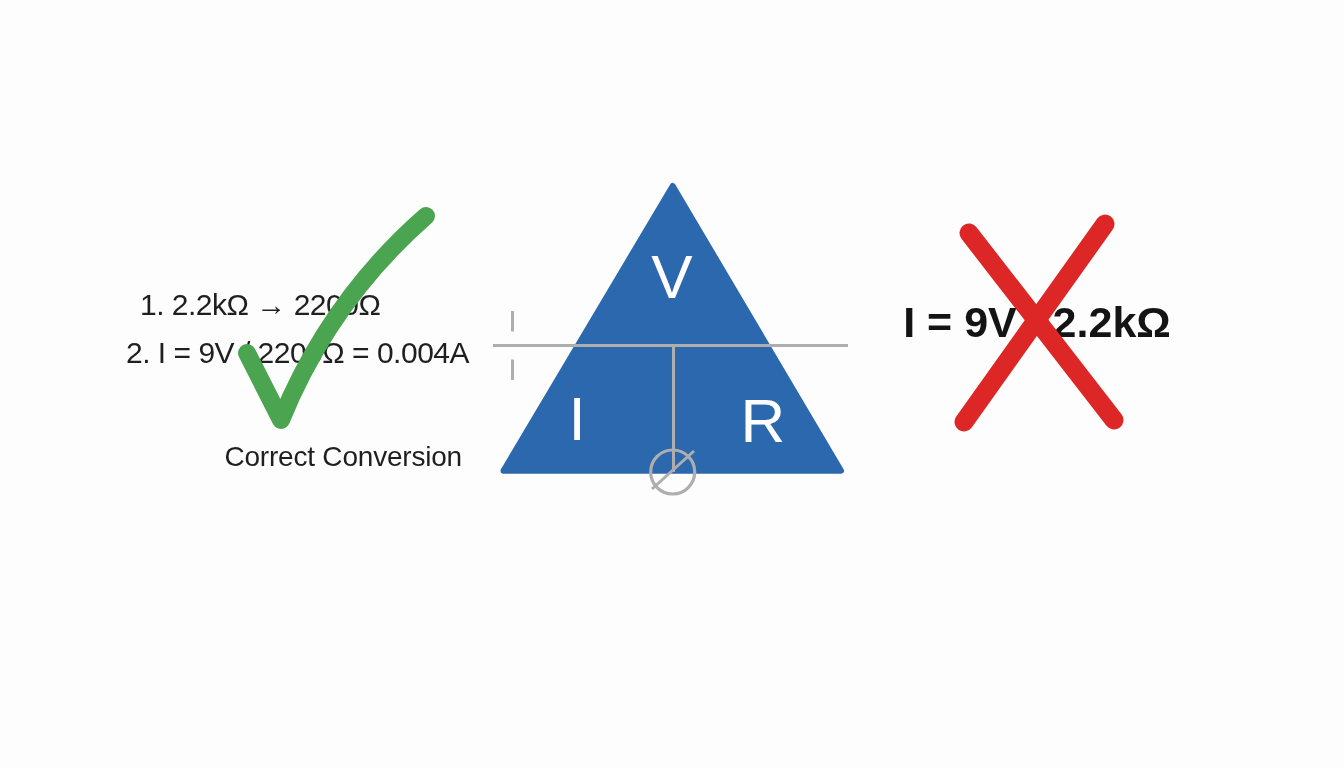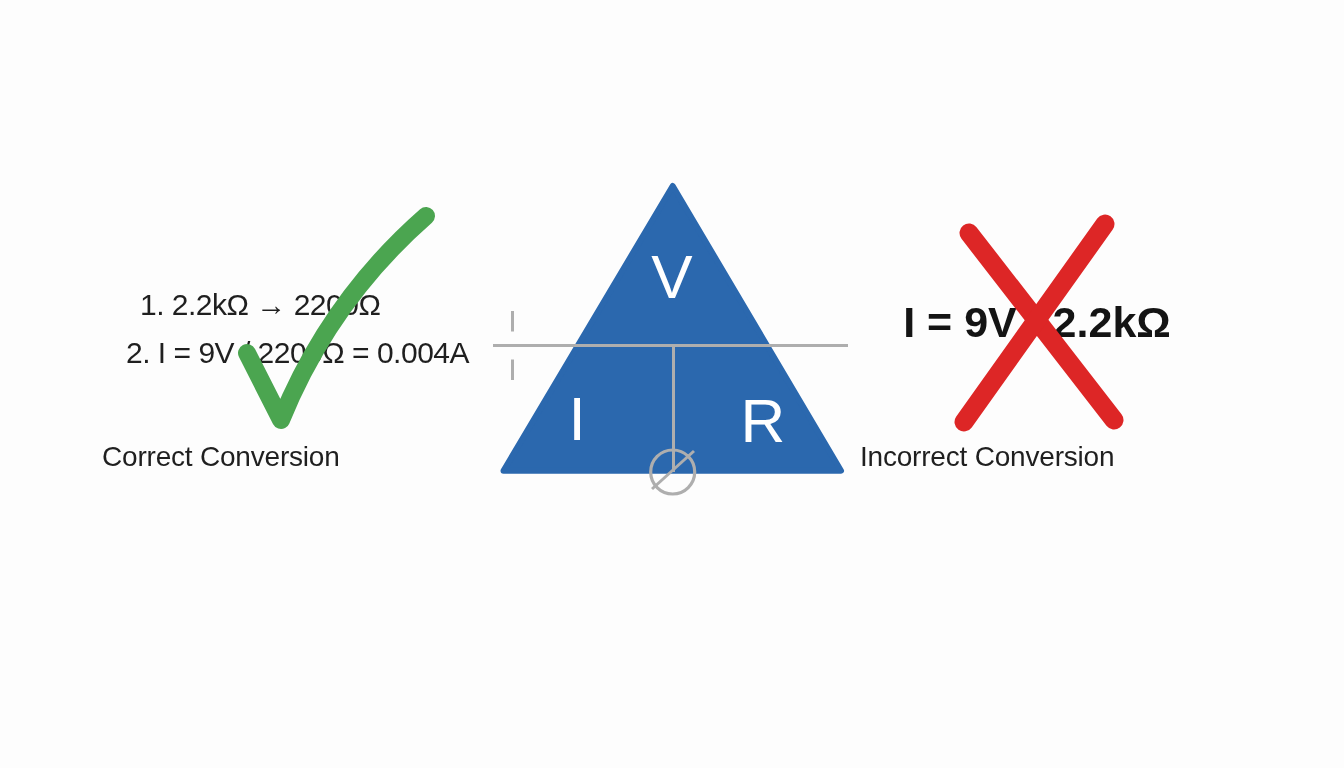--- a/index.html
+++ b/index.html
@@ -32,21 +32,21 @@
     white-space: nowrap;
   }
   .step-line {
     font-size: 30px;
     letter-spacing: -0.5px;
   }
   .caption {
     font-size: 28px;
     letter-spacing: -0.2px;
     width: 360px;
-    text-align: left;
+    text-align: right;
   }
   .formula-wrong {
     font-size: 43px;
     font-weight: 700;
     letter-spacing: 0px;
     width: 320px;
     text-align: center;
     color: #141414;
   }
   .tri-letter {
@@ -85,21 +85,20 @@
   <div class="layer z2">
 
     <div class="txt step-line" style="left:140px; top:287px;">1. 2.2kΩ → 2200Ω</div>
 
     <div class="txt step-line" style="left:126px; top:335px;">2. I = 9V / 2200Ω = 0.004A</div>
 
     <div class="txt caption" style="left:102px; top:440px;">Correct Conversion</div>
 
     <div class="txt formula-wrong" style="left:877px; top:297px;">I = 9V / 2.2kΩ</div>
 
-    <div class="txt caption" style="left:860px; top:440px;">Incorrect Conversion</div>
 
     <div class="tri-letter" style="left:672px; top:240px;">V</div>
 
     <div class="tri-letter" style="left:577px; top:382px;">I</div>
 
     <div class="tri-letter" style="left:763px; top:384px;">R</div>
   </div>
 
   <svg class="layer svg-layer z3" viewBox="0 0 1344 768">
 

